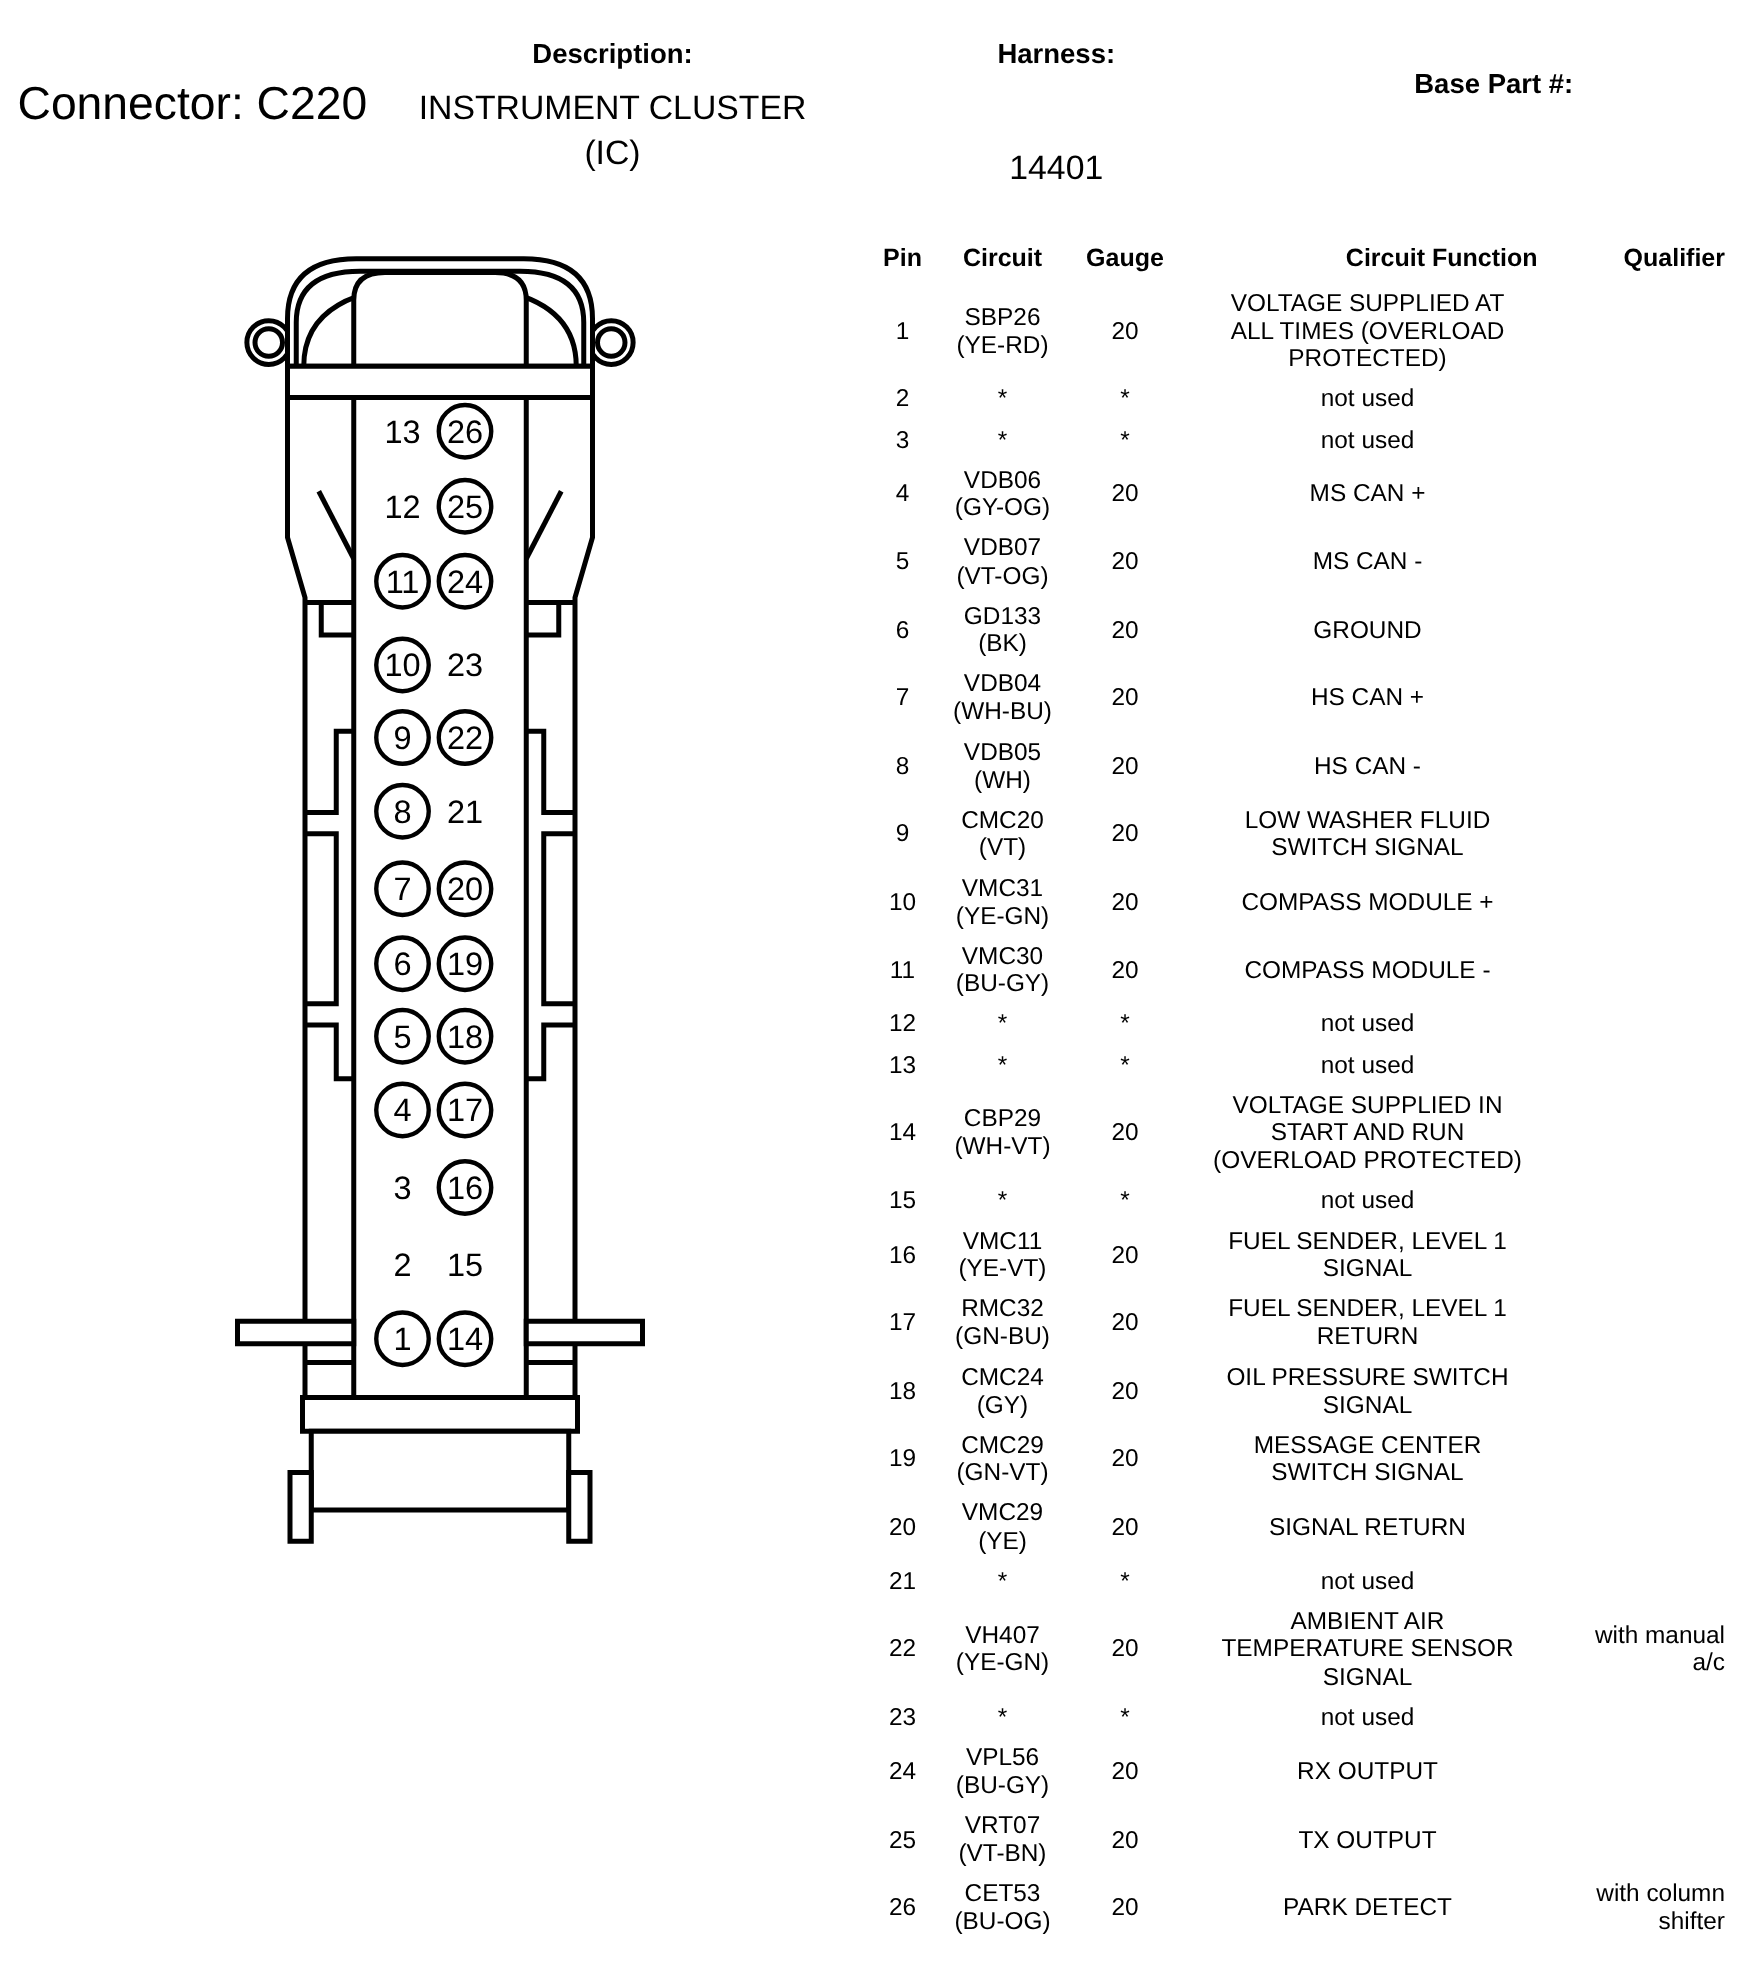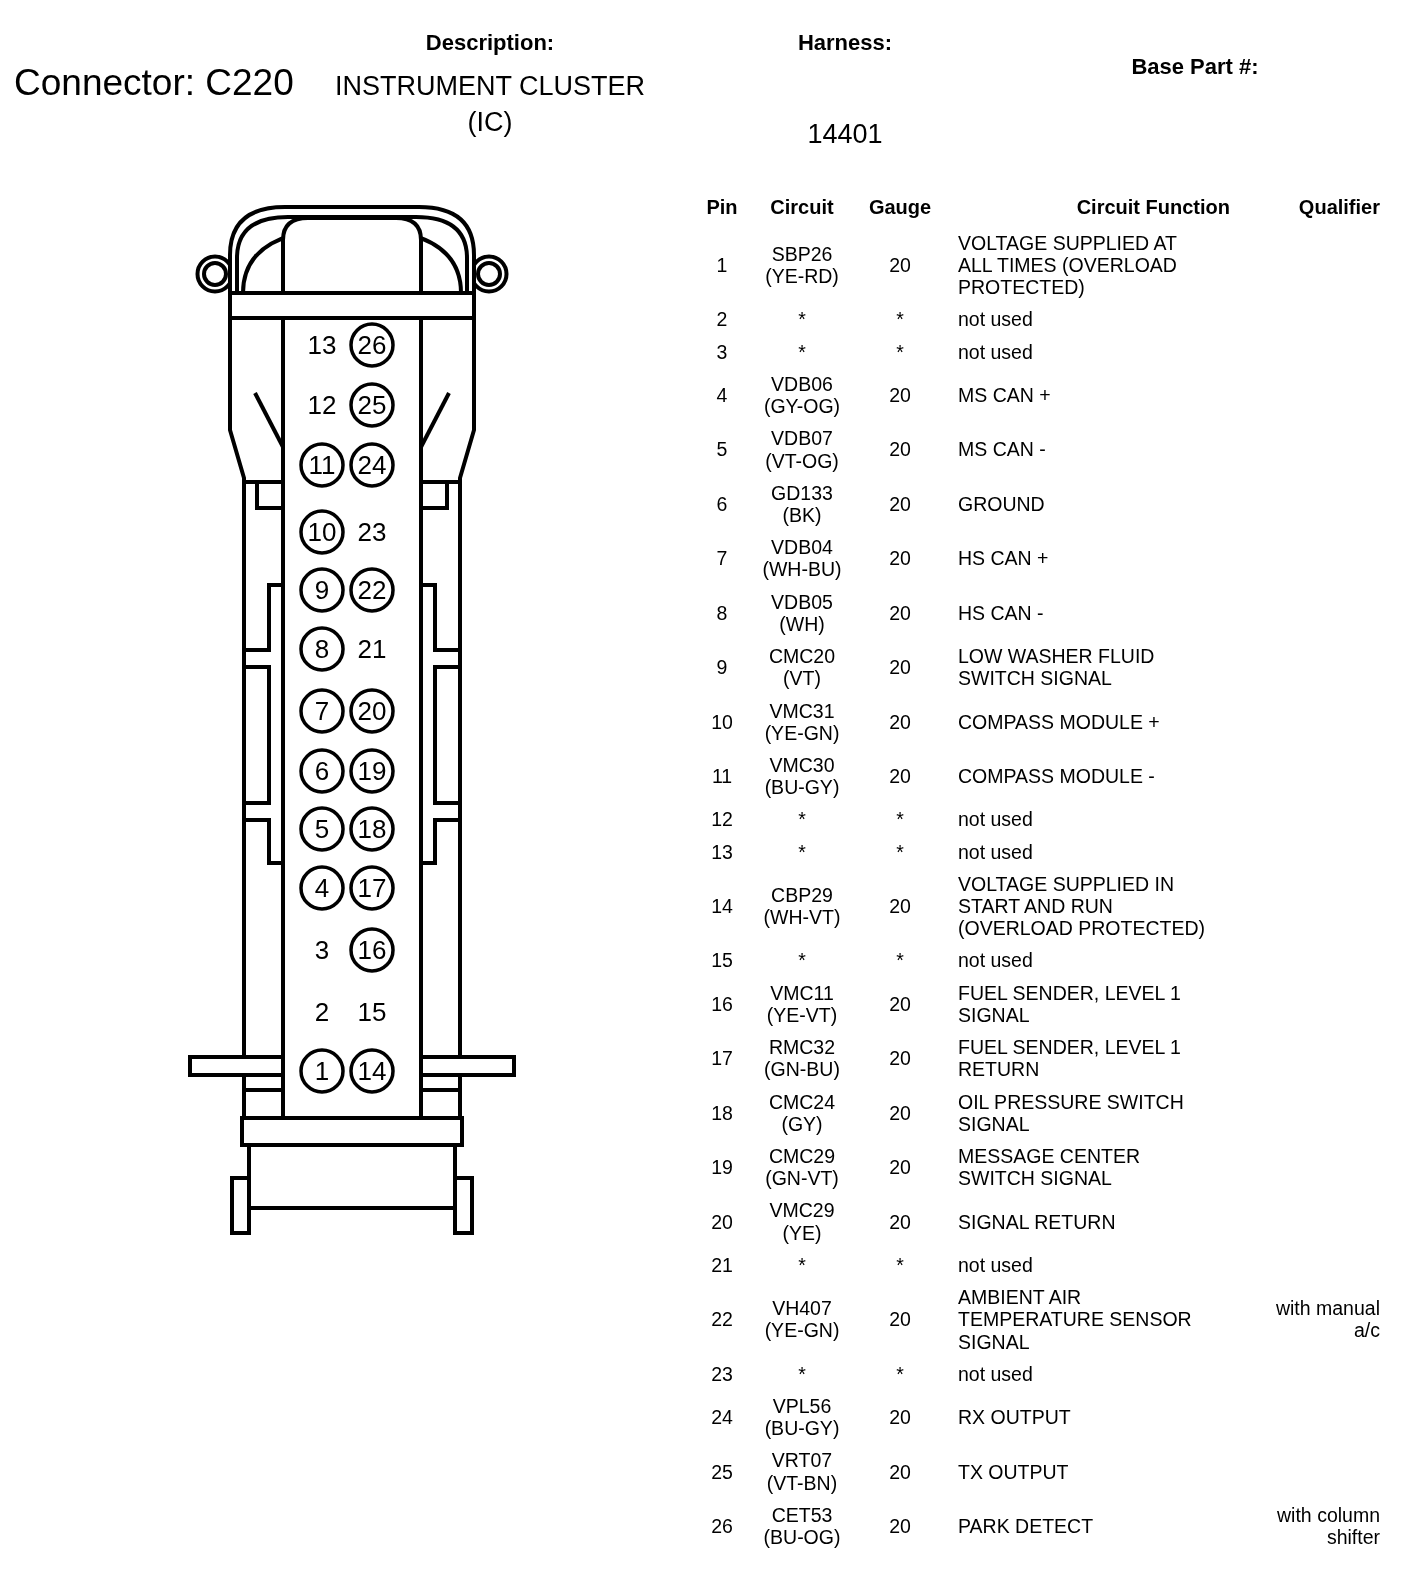--- a/index.html
+++ b/index.html
@@ -17,21 +17,21 @@
   .harness-value{left:760px;top:84px;width:170px;margin-top:32px;}
   .basepart-label{left:1095px;top:30px;width:200px;margin-top:24px;}
   
   .diagram{position:absolute;left:185px;top:195px;width:335px;height:1065px;}
   .diagram svg text{font-family:"Liberation Sans",sans-serif;font-size:26px;}
   
   .pintable{position:absolute;left:690px;top:196px;width:715px;font-size:19.5px;line-height:1.14;}
   .trow{display:grid;grid-template-columns:64px 96px 100px 280px 150px;align-items:center;padding:5px 0;}
   .thead{font-weight:bold;font-size:20px;padding:0 0 8px 0;align-items:start;}
   .c-pin,.c-circuit,.c-gauge{text-align:center;}
-  .c-func{text-align:left;padding-left:8px;}
+  .c-func{text-align:center;padding-left:8px;}
   .c-qual{text-align:right;padding-left:13px;}
   .thead .c-func,.thead .c-qual{text-align:right;padding-left:0;}
   .cell{white-space:pre-line;}
 </style>
 </head>
 <body>
 
 <div class="page">
 
   <div class="connector-title">Connector: C220</div>

